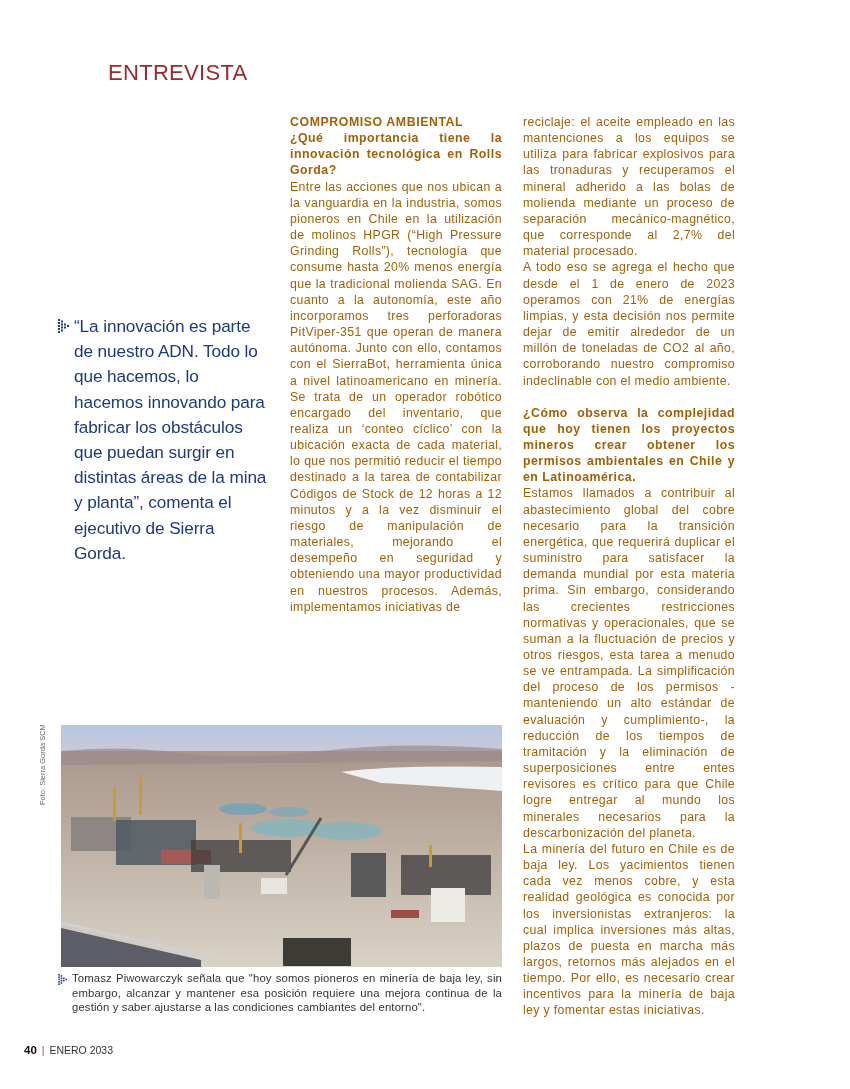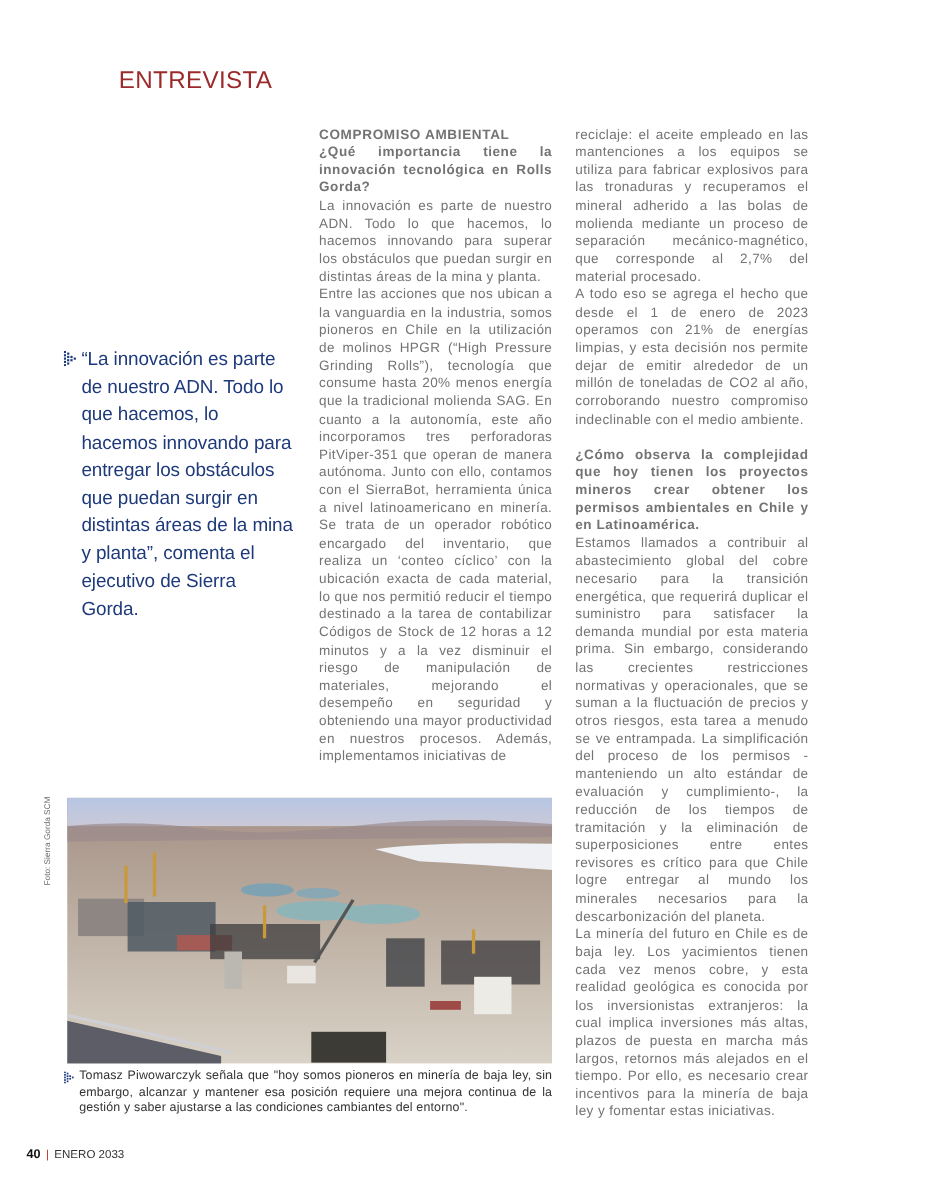--- a/index.html
+++ b/index.html
@@ -1,21 +1,21 @@
 <!DOCTYPE html>
 <html><head>
 <meta charset="utf-8">
 <style>
   html, body { margin:0; padding:0; background:#ffffff; }
   body { width:850px; height:1089px; position:relative; overflow:hidden; font-family:"Liberation Sans", sans-serif; color:#231f20; }
   .section-label { position:absolute; left:60px; top:60px; font-family:"Liberation Sans", sans-serif; font-size:22px; color:#9b2b2b; letter-spacing:0.3px;margin-left:48px; }
   .pull-quote { position:absolute; left:58px; top:314px; width:210px; font-family:"Liberation Sans", sans-serif; font-size:17.2px; line-height:25.2px; color:#1e3a7b; letter-spacing:-0.1px; }
   .pull-quote .q-icon { position:absolute; left:0; top:5px; width:12px; height:14px; }
   .pull-quote p { margin:0; padding-left:16px; }
-  .col { position:absolute; font-family:"Liberation Sans", sans-serif; font-size:12.3px; line-height:16.15px; color:#737373; text-align:justify; letter-spacing:0.35px; }
+  .col { position:absolute; font-family:"Liberation Sans", sans-serif; font-size:12.3px; line-height:16.15px; color:#a16207; text-align:justify; letter-spacing:0.35px; }
   .col p { margin:0; }
   .col .sub { font-weight:bold; letter-spacing:0.6px; }
   .col .q { font-weight:bold; letter-spacing:0.5px; }
   .col-mid { left:290px; top:114px; width:212px; }
   .col-right { left:523px; top:114px; width:212px; }
   .col-right .gap { height:16px; }
   .photo { position:absolute; left:61px; top:725px; width:441px; height:242px; overflow:hidden; }
   .photo-credit { position:absolute; left:38px; top:725px; width:14px; height:80px; }
   .photo-credit span { position:absolute; left:0; top:80px; transform-origin:0 0; transform:rotate(-90deg); font-size:7.5px; color:#6b6b6b; white-space:nowrap; }
   .caption { position:absolute; left:58px; top:971px; width:444px; font-size:11.3px; line-height:14.6px; color:#333; text-align:justify; letter-spacing:0.15px; }
@@ -40,27 +40,26 @@
         <rect x="0" y="12" width="2" height="2"></rect>
       <rect x="3" y="1.5" width="2" height="2"></rect>
         <rect x="3" y="4.5" width="2" height="2"></rect>
         <rect x="3" y="7.5" width="2" height="2"></rect>
         <rect x="3" y="10.5" width="2" height="2"></rect>
       <rect x="6" y="4.5" width="2" height="2"></rect>
         <rect x="6" y="7.5" width="2" height="2"></rect>
       <rect x="9" y="6" width="2" height="2"></rect>
     </g>
   </svg>
-  <p>“La innovación es parte de nuestro ADN. Todo lo que hacemos, lo hacemos innovando para entregar los obstáculos que puedan surgir en distintas áreas de la mina y planta”, comenta el ejecutivo de Sierra Gorda.</p>
+  <p>“La innovación es parte de nuestro ADN. Todo lo que hacemos, lo hacemos innovando para fabricar los obstáculos que puedan surgir en distintas áreas de la mina y planta”, comenta el ejecutivo de Sierra Gorda.</p>
 </div>
 
 <div class="col col-mid">
   <p class="sub">COMPROMISO AMBIENTAL</p>
   <p class="q">¿Qué importancia tiene la innovación tecnológica en Rolls Gorda?</p>
-  <p>La innovación es parte de nuestro ADN. Todo lo que hacemos, lo hacemos innovando para superar los obstáculos que puedan surgir en distintas áreas de la mina y planta.</p>
   <p>Entre las acciones que nos ubican a la vanguardia en la industria, somos pioneros en Chile en la utilización de molinos HPGR (“High Pressure Grinding Rolls”), tecnología que consume hasta 20% menos energía que la tradicional molienda SAG. En cuanto a la autonomía, este año incorporamos tres perforadoras PitViper-351 que operan de manera autónoma. Junto con ello, contamos con el SierraBot, herramienta única a nivel latinoamericano en minería. Se trata de un operador robótico encargado del inventario, que realiza un ‘conteo cíclico’ con la ubicación exacta de cada material, lo que nos permitió reducir el tiempo destinado a la tarea de contabilizar Códigos de Stock de 12 horas a 12 minutos y a la vez disminuir el riesgo de manipulación de materiales, mejorando el desempeño en seguridad y obteniendo una mayor productividad en nuestros procesos. Además, implementamos iniciativas de</p>
 </div>
 
 <div class="col col-right">
   <p>reciclaje: el aceite empleado en las mantenciones a los equipos se utiliza para fabricar explosivos para las tronaduras y recuperamos el mineral adherido a las bolas de molienda mediante un proceso de separación mecánico-magnético, que corresponde al 2,7% del material procesado.</p>
   <p>A todo eso se agrega el hecho que desde el 1 de enero de 2023 operamos con 21% de energías limpias, y esta decisión nos permite dejar de emitir alrededor de un millón de toneladas de CO2 al año, corroborando nuestro compromiso indeclinable con el medio ambiente.</p>
   <div class="gap"></div>
   <p class="q">¿Cómo observa la complejidad que hoy tienen los proyectos mineros crear obtener los permisos ambientales en Chile y en Latinoamérica.</p>
   <p>Estamos llamados a contribuir al abastecimiento global del cobre necesario para la transición energética, que requerirá duplicar el suministro para satisfacer la demanda mundial por esta materia prima. Sin embargo, considerando las crecientes restricciones normativas y operacionales, que se suman a la fluctuación de precios y otros riesgos, esta tarea a menudo se ve entrampada. La simplificación del proceso de los permisos -manteniendo un alto estándar de evaluación y cumplimiento-, la reducción de los tiempos de tramitación y la eliminación de superposiciones entre entes revisores es crítico para que Chile logre entregar al mundo los minerales necesarios para la descarbonización del planeta.</p>
   <p>La minería del futuro en Chile es de baja ley. Los yacimientos tienen cada vez menos cobre, y esta realidad geológica es conocida por los inversionistas extranjeros: la cual implica inversiones más altas, plazos de puesta en marcha más largos, retornos más alejados en el tiempo. Por ello, es necesario crear incentivos para la minería de baja ley y fomentar estas iniciativas.</p>

